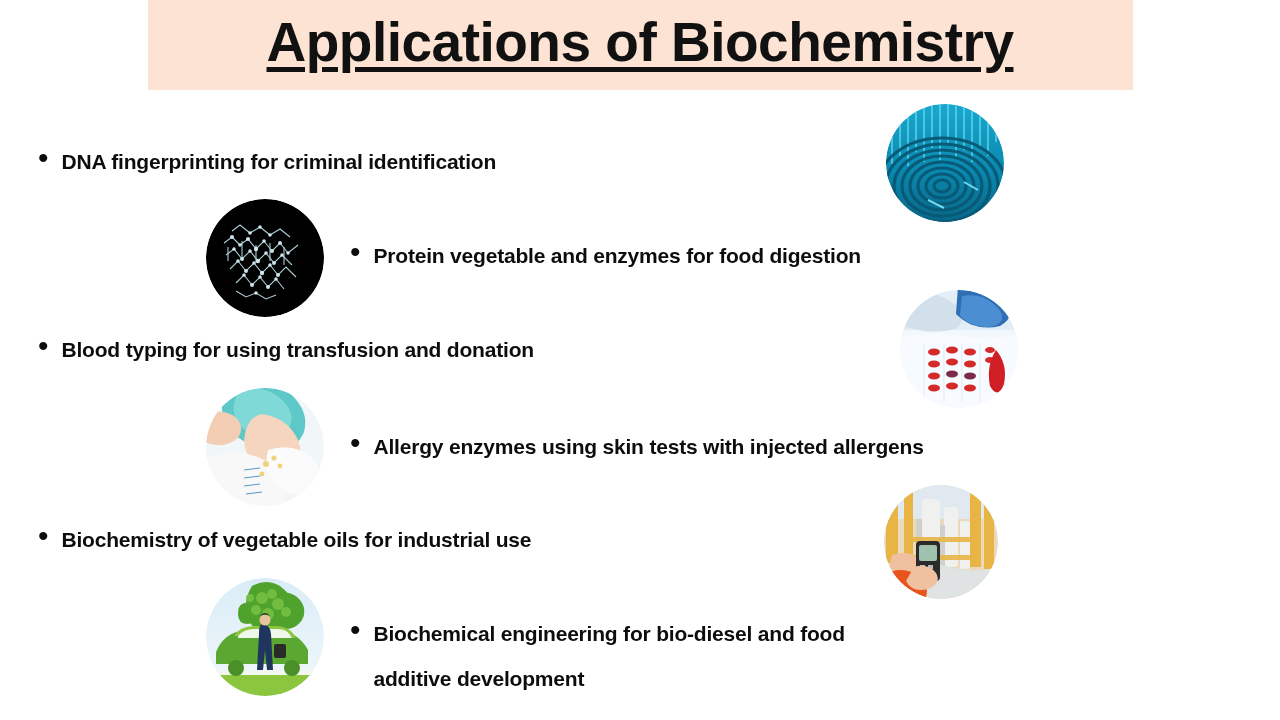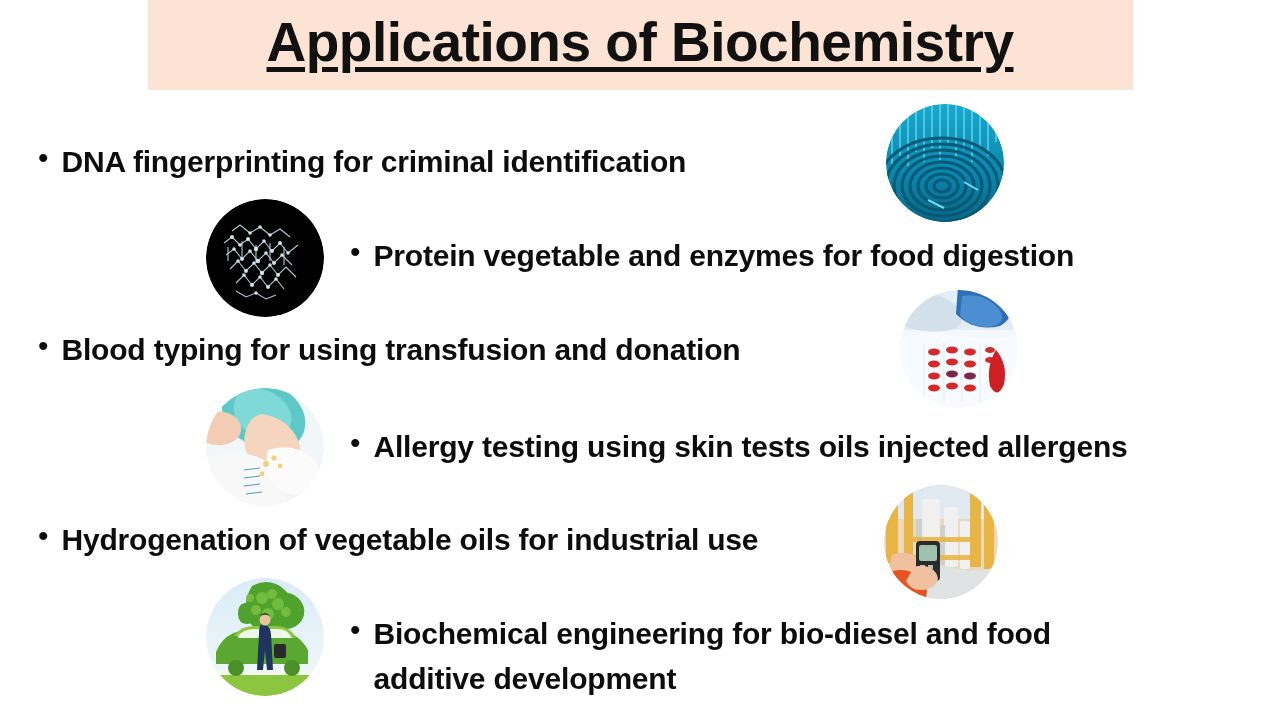--- a/index.html
+++ b/index.html
@@ -50,21 +50,21 @@
     align-items: flex-start;
   }
   .bullet-dot {
     font-size: 30px;
     line-height: 38px;
     color: #0d0d0d;
     margin-right: 13px;
     flex: 0 0 auto;
   }
   .bullet-text {
-    font-size: 30px;
+    font-size: 21px;
     font-weight: bold;
     color: #0d0d0d;
     line-height: 45px;
     letter-spacing: -0.2px;
     white-space: pre-line;
   }
 
   
   .row-left  { left: 38px; }
   
@@ -379,25 +379,25 @@
   <span class="bullet-text">Protein vegetable and enzymes for food digestion</span>
 </div>
 
 <div class="bullet-row row-left" id="row-3">
   <span class="bullet-dot">•</span>
   <span class="bullet-text">Blood typing for using transfusion and donation</span>
 </div>
 
 <div class="bullet-row row-indent" id="row-4">
   <span class="bullet-dot">•</span>
-  <span class="bullet-text">Allergy testing using skin tests oils injected allergens</span>
+  <span class="bullet-text">Allergy enzymes using skin tests with injected allergens</span>
 </div>
 
 <div class="bullet-row row-left" id="row-5">
   <span class="bullet-dot">•</span>
-  <span class="bullet-text">Hydrogenation of vegetable oils for industrial use</span>
+  <span class="bullet-text">Biochemistry of vegetable oils for industrial use</span>
 </div>
 
 <div class="bullet-row row-indent" id="row-6">
   <span class="bullet-dot">•</span>
   <span class="bullet-text">Biochemical engineering for bio-diesel and food
 additive development</span>
 </div>
 
 </body></html>

